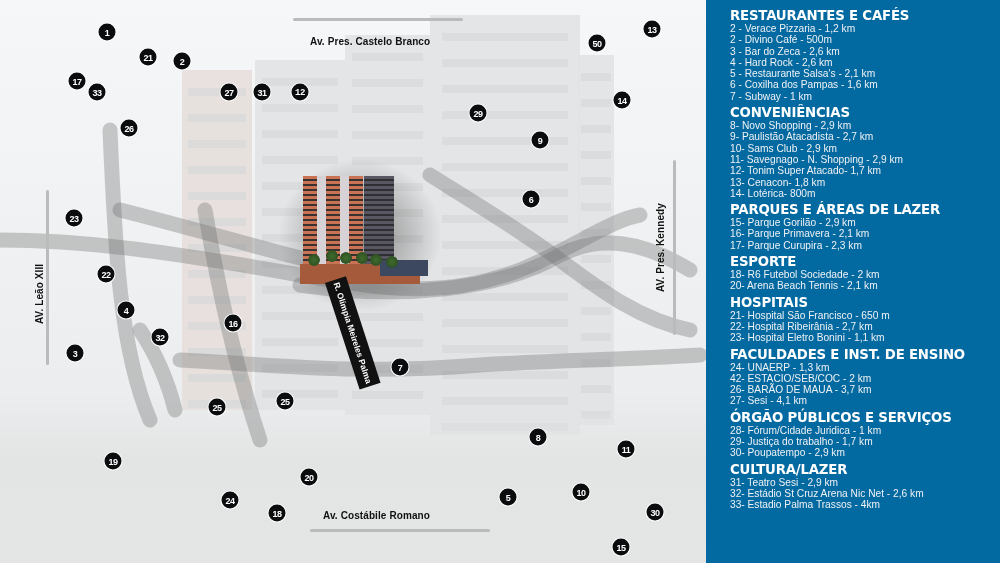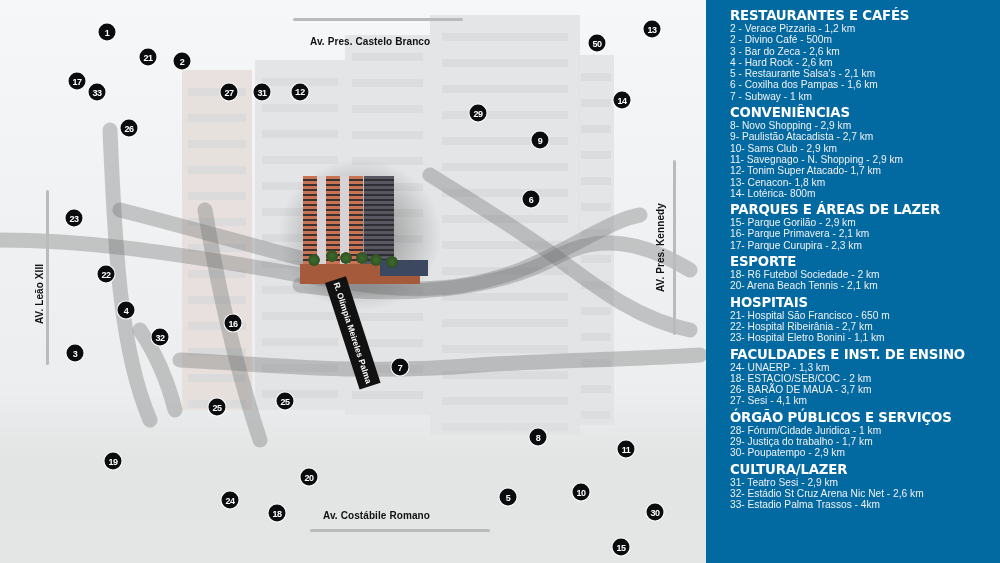--- a/index.html
+++ b/index.html
@@ -228,21 +228,21 @@
     </div>
     <div>
       <div class="cat-title">HOSPITAIS</div>
       <div class="item">21-  Hospital São Francisco - 650 m</div>
       <div class="item">22- Hospital Ribeirânia - 2,7 km</div>
       <div class="item">23- Hospital Eletro Bonini - 1,1 km</div>
     </div>
     <div>
       <div class="cat-title">FACULDADES E INST. DE ENSINO</div>
       <div class="item">24- UNAERP - 1,3 km</div>
-      <div class="item">18- ESTACIO/SEB/COC - 2 km</div>
+      <div class="item">42- ESTACIO/SEB/COC - 2 km</div>
       <div class="item">26- BARÃO DE MAUA - 3,7 km</div>
       <div class="item">27- Sesi - 4,1 km</div>
     </div>
     <div>
       <div class="cat-title">ÓRGÃO PÚBLICOS E SERVIÇOS</div>
       <div class="item">28- Fórum/Cidade Juridica - 1 km</div>
       <div class="item">29- Justiça do trabalho - 1,7 km</div>
       <div class="item">30- Poupatempo - 2,9 km</div>
     </div>
     <div>

